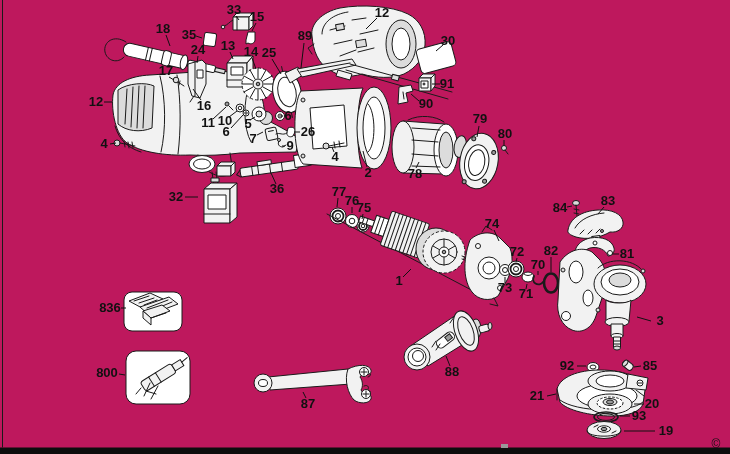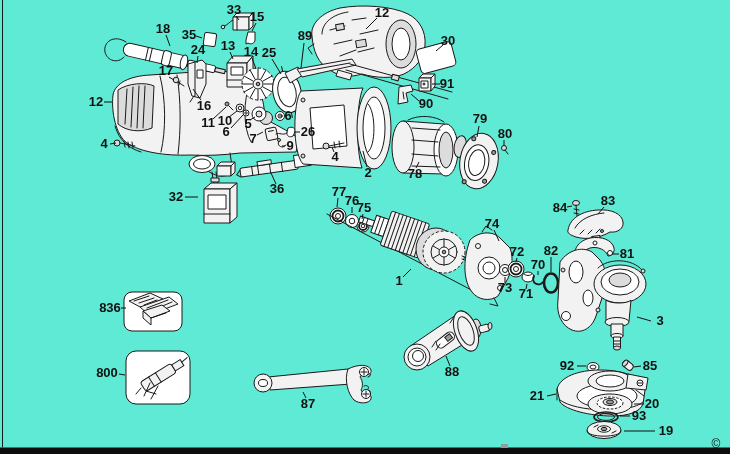--- a/index.html
+++ b/index.html
@@ -1,16 +1,16 @@
 <!DOCTYPE html>
 <html><head>
 <meta charset="utf-8">
 <style>
   html,body{margin:0;padding:0;background:#fff;}
-  .page{position:relative;width:730px;height:454px;background:#5eead4;overflow:hidden;
+  .page{position:relative;width:730px;height:454px;background:#be185d;overflow:hidden;
         font-family:"Liberation Sans",sans-serif;}
   svg{position:absolute;left:0;top:0;}
   .ln{fill:none;stroke:#1a1a1a;stroke-width:1;stroke-linecap:round;stroke-linejoin:round;}
   .ln2{fill:none;stroke:#1a1a1a;stroke-width:1.8;stroke-linecap:round;}
   .fl{fill:#f2f2f2;stroke:#1a1a1a;stroke-width:1;stroke-linejoin:round;}
   .fw{fill:#ffffff;stroke:#1a1a1a;stroke-width:1;stroke-linejoin:round;}
   .fg{fill:#dcdcdc;stroke:#1a1a1a;stroke-width:1;stroke-linejoin:round;}
   .fd{fill:#9b9b9b;stroke:#1a1a1a;stroke-width:1;}
   .leader{fill:none;stroke:#111;stroke-width:1;}
   .part-num{font-family:"Liberation Sans",sans-serif;font-weight:bold;font-size:13px;

